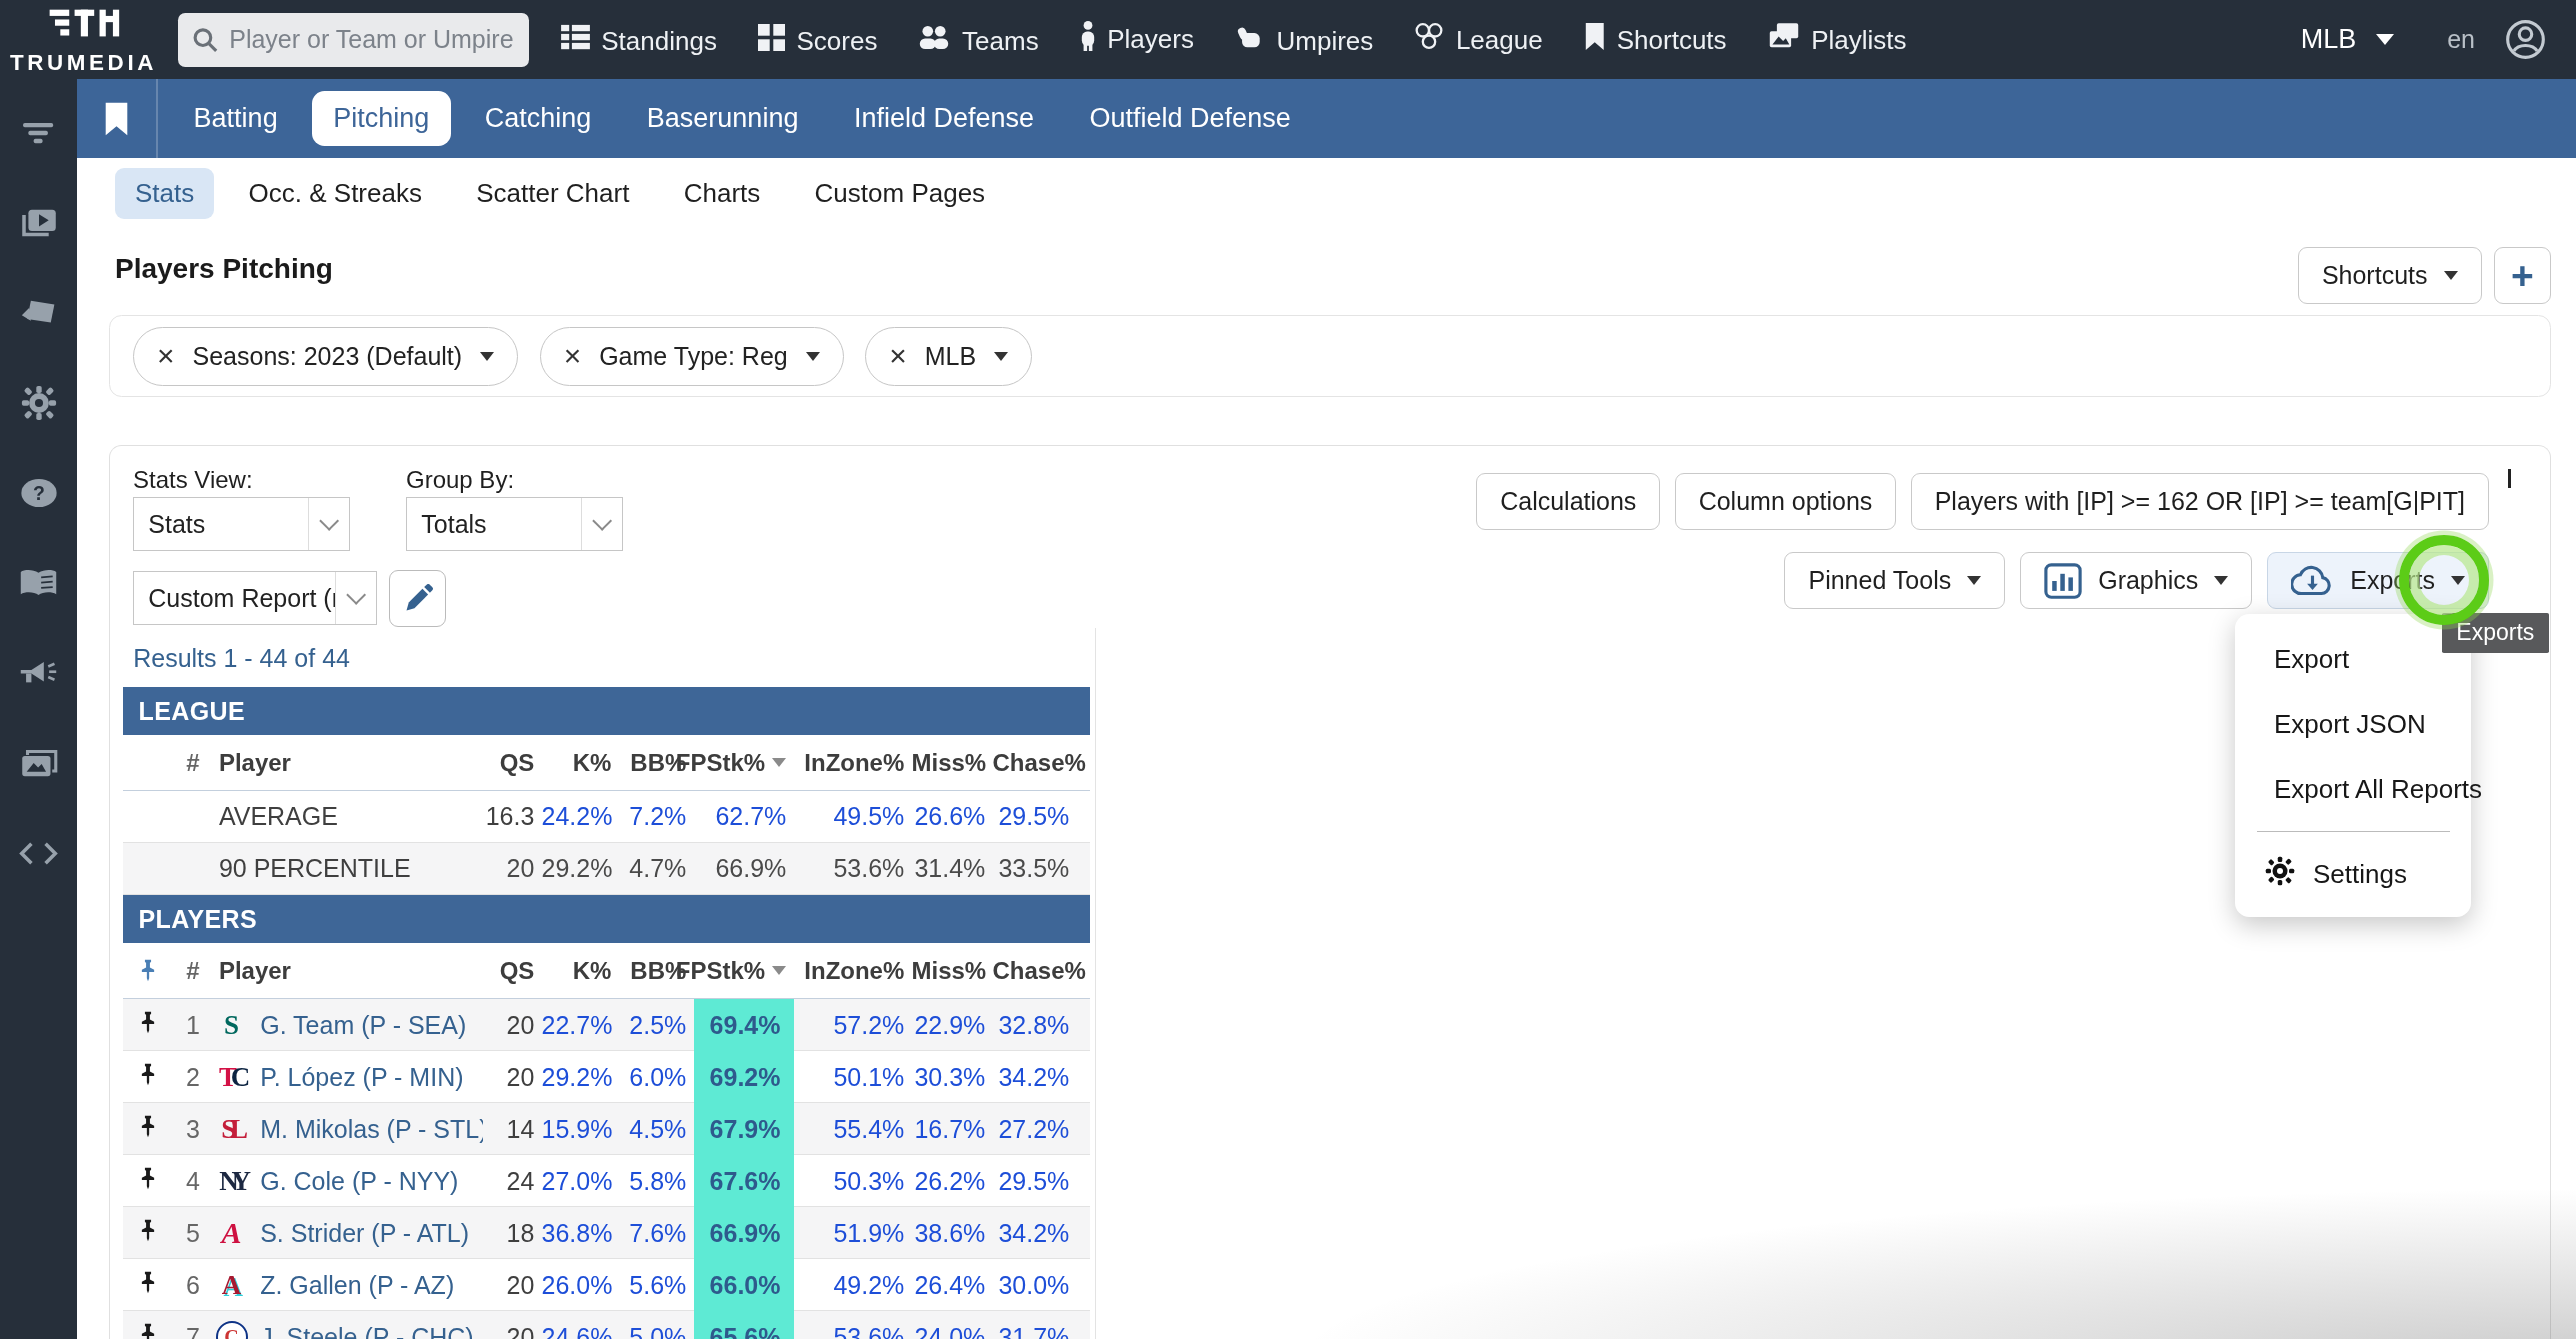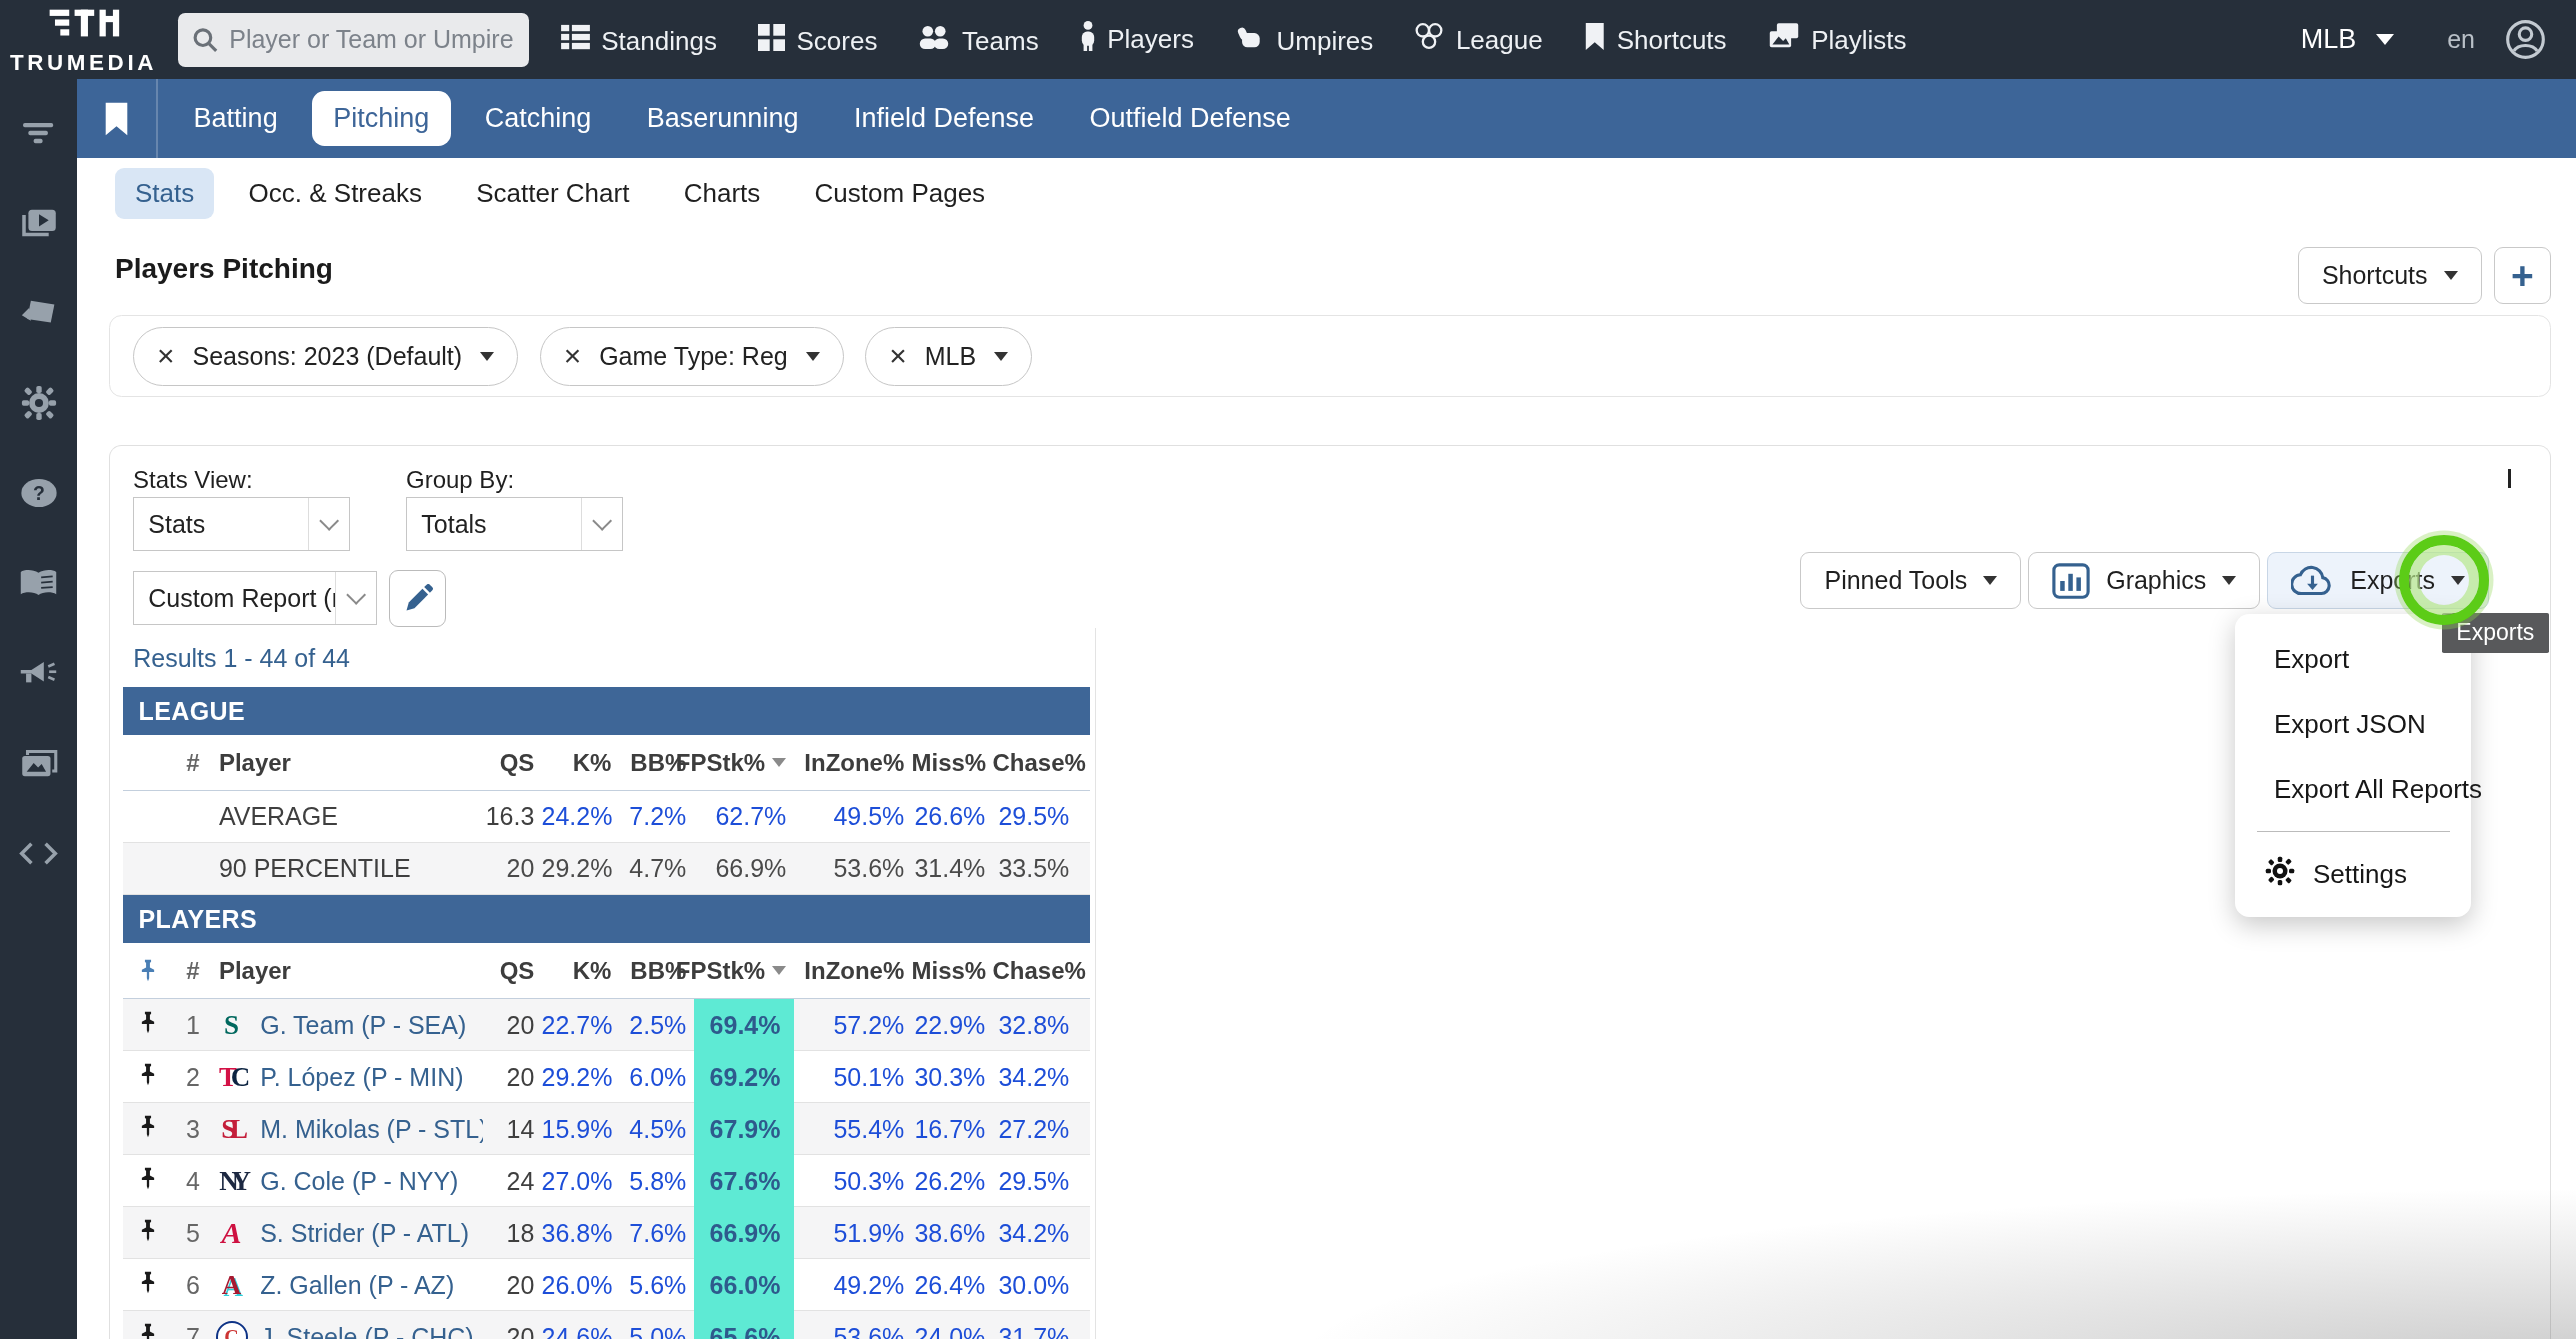--- a/index.html
+++ b/index.html
@@ -61,21 +61,21 @@
   .collapse-down { margin-left:57px; margin-right:14.3px; cursor:pointer; }
 
   
   .controls-card { position:absolute; left:109px; top:445px; width:2442px; height:895px; border:0.9px solid #e0e0e0; border-bottom:none; border-radius:12.5px 12.5px 0 0; background:#fff; overflow:hidden; }
   .ctl-label { position:absolute; font-size:24px; color:#1f1f1f; }
   .select { position:absolute; height:54px; border:0.9px solid #c6c6c6; background:#fff; display:flex; align-items:stretch; cursor:pointer; }
   .sel-val { flex:1; display:flex; align-items:center; padding:0 14.3px; font-size:25px; color:#222; white-space:nowrap; overflow:hidden; }
   .sel-caret { width:41px; border-left:0.9px solid #ddd; display:flex; align-items:center; justify-content:center; }
   .pencil-btn { position:absolute; left:279px; top:124px; width:57px; height:57px; border:0.9px solid #bbb; border-radius:9px; background:#fff; display:flex; align-items:center; justify-content:center; cursor:pointer; }
   .ctl-row1 { position:absolute; top:27px; right:61px; display:flex; gap:14.3px; }
-  .ctl-row2 { position:absolute; top:106px; right:61px; display:flex; gap:7px; }
+  .ctl-row2 { position:absolute; top:106px; right:61px; display:flex; gap:15px; }
   .btn.exports { background:#edf3fb; border-color:#c8d6e6; }
   .collapse-up { position:absolute; right:39px; top:23px; cursor:pointer; }
 
   
   .exports-menu { position:absolute; left:2125px; top:168px; width:236px; background:#fff; border-radius:14.3px; box-shadow:0 7.2px 27px rgba(0,0,0,0.22); padding:12.5px 0 18px 0; z-index:8; }
   .menu-item { font-size:26px; color:#171717; padding:17px 0 17px 39px; cursor:pointer; white-space:nowrap; }
   .menu-divider { height:0.9px; background:#bbb; margin:9px 21.5px; }
   .menu-settings { display:flex; align-items:center; gap:18px; font-size:26px; color:#171717; padding:16px 0 5.4px 30px; cursor:pointer; }
   .tooltip { position:absolute; left:2332px; top:167px; background:#58595b; color:#fff; font-size:23px; padding:6.3px 14.3px; z-index:9; border-radius:1.8px; }
   .ring { position:absolute; left:2289px; top:89px; width:90px; height:90px; border-radius:50%; border:10.7px solid #5ccc17; box-shadow:0 0 0 4.5px rgba(146,214,86,0.35), inset 0 0 0 10px rgba(183,231,140,0.7); z-index:10; pointer-events:none; }
@@ -389,20 +389,31 @@
           <span class="chev"></span>
         </span>
     </div>
     <div class="pencil-btn">
       <svg width="30" height="30" viewBox="0 0 34 34">
           <path d="M4 30l2.5-9L22 5.5 28.5 12 13 27.5 4 30z" fill="#35618f"></path>
           <path d="M24 3.5 L30.5 10 L33 7.5 a3 3 0 0 0 0-4.2 L30.7 1 a3 3 0 0 0-4.2 0z" fill="#35618f"></path>
         </svg>
     </div>
 
+    <div class="ctl-row1">
+      <div class="btn">
+          <span>Calculations</span>
+        </div>
+      <div class="btn">
+          <span>Column options</span>
+        </div>
+      <div class="btn">
+          <span>Players with [IP] &gt;= 162 OR [IP] &gt;= team[G|PIT]</span>
+        </div>
+    </div>
     <div class="ctl-row2">
       <div class="btn">
         <span>Pinned Tools</span>
         <span class="tri dark small"></span>
       </div>
       <div class="btn">
         <svg width="38" height="36" viewBox="0 0 42 40">
             <rect x="2" y="2" width="38" height="36" rx="6" fill="none" stroke="#35618f" stroke-width="3.5"></rect>
             <rect x="9" y="20" width="5" height="11" fill="#35618f"></rect>
             <rect x="18" y="12" width="5" height="19" fill="#35618f"></rect>

